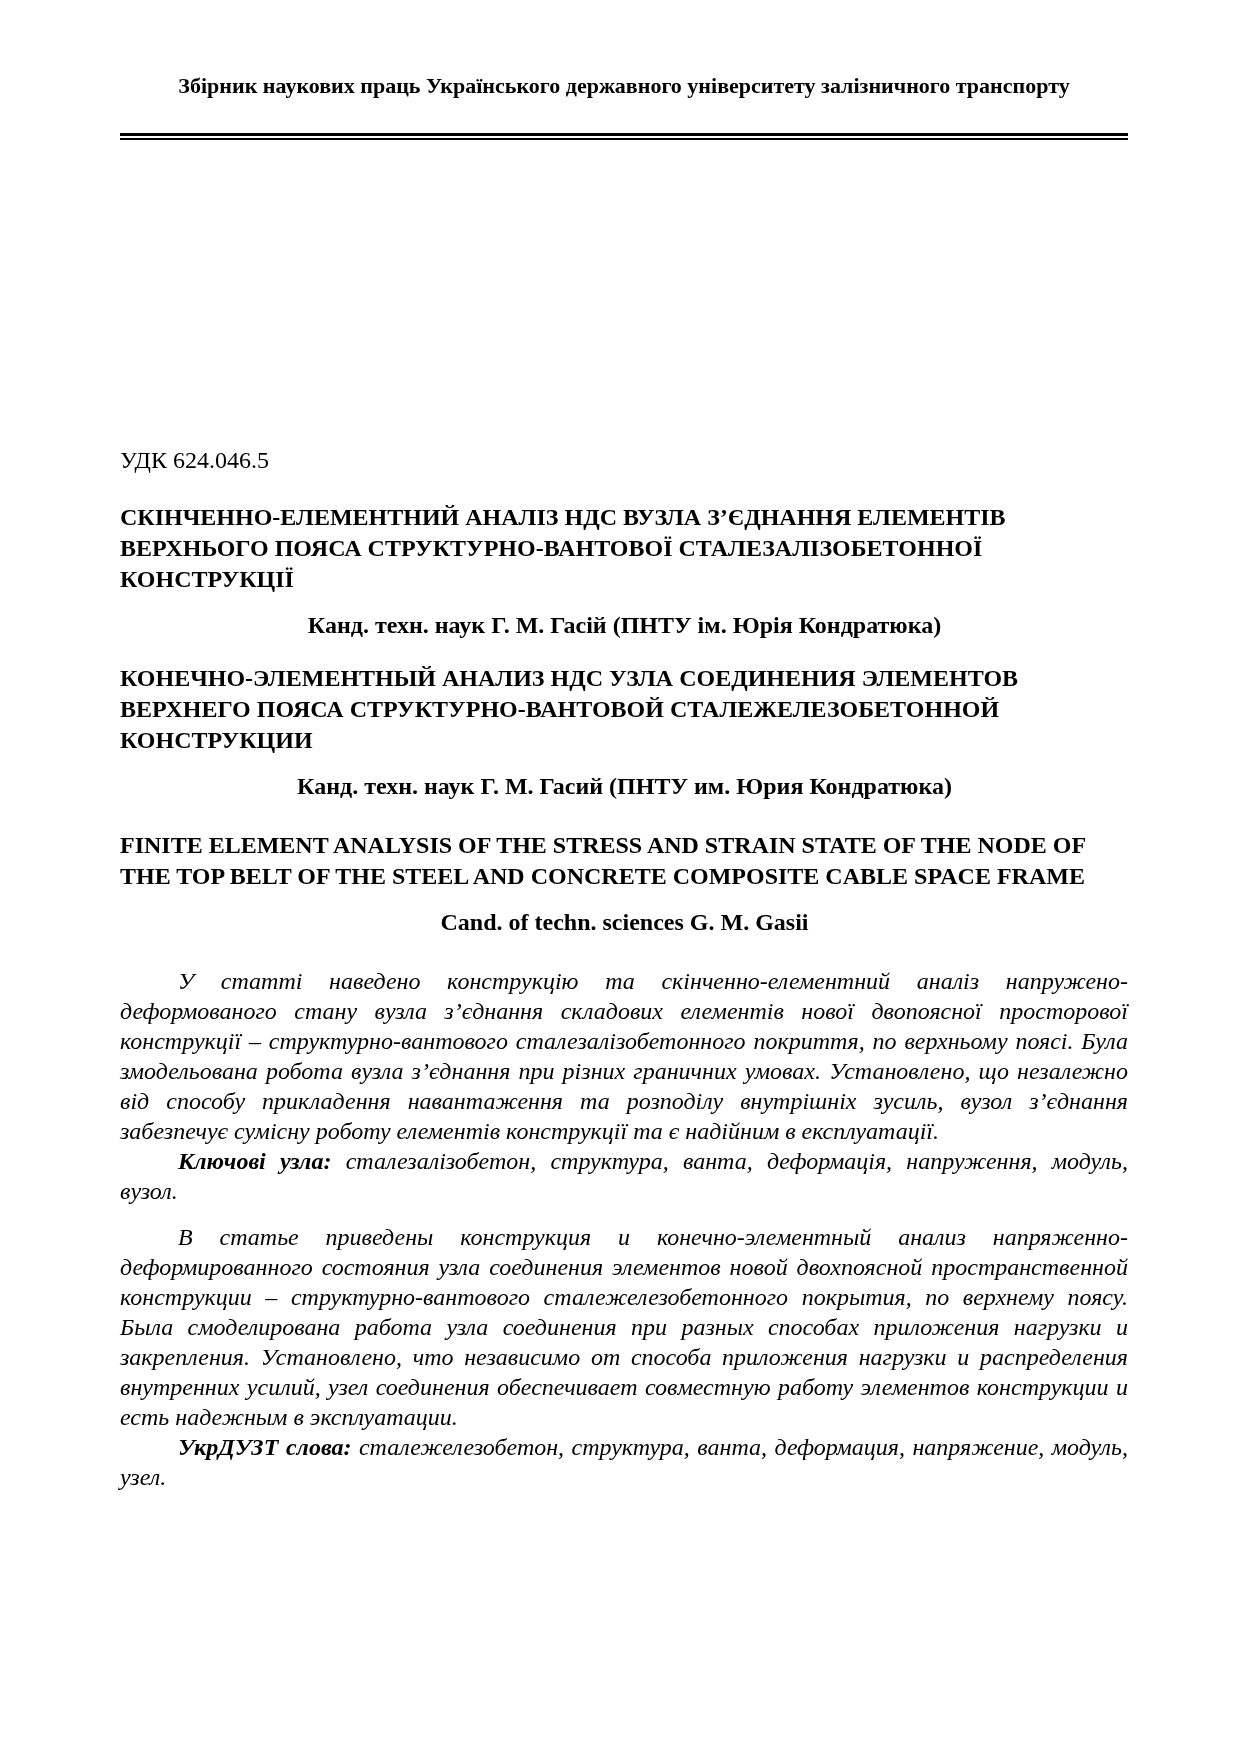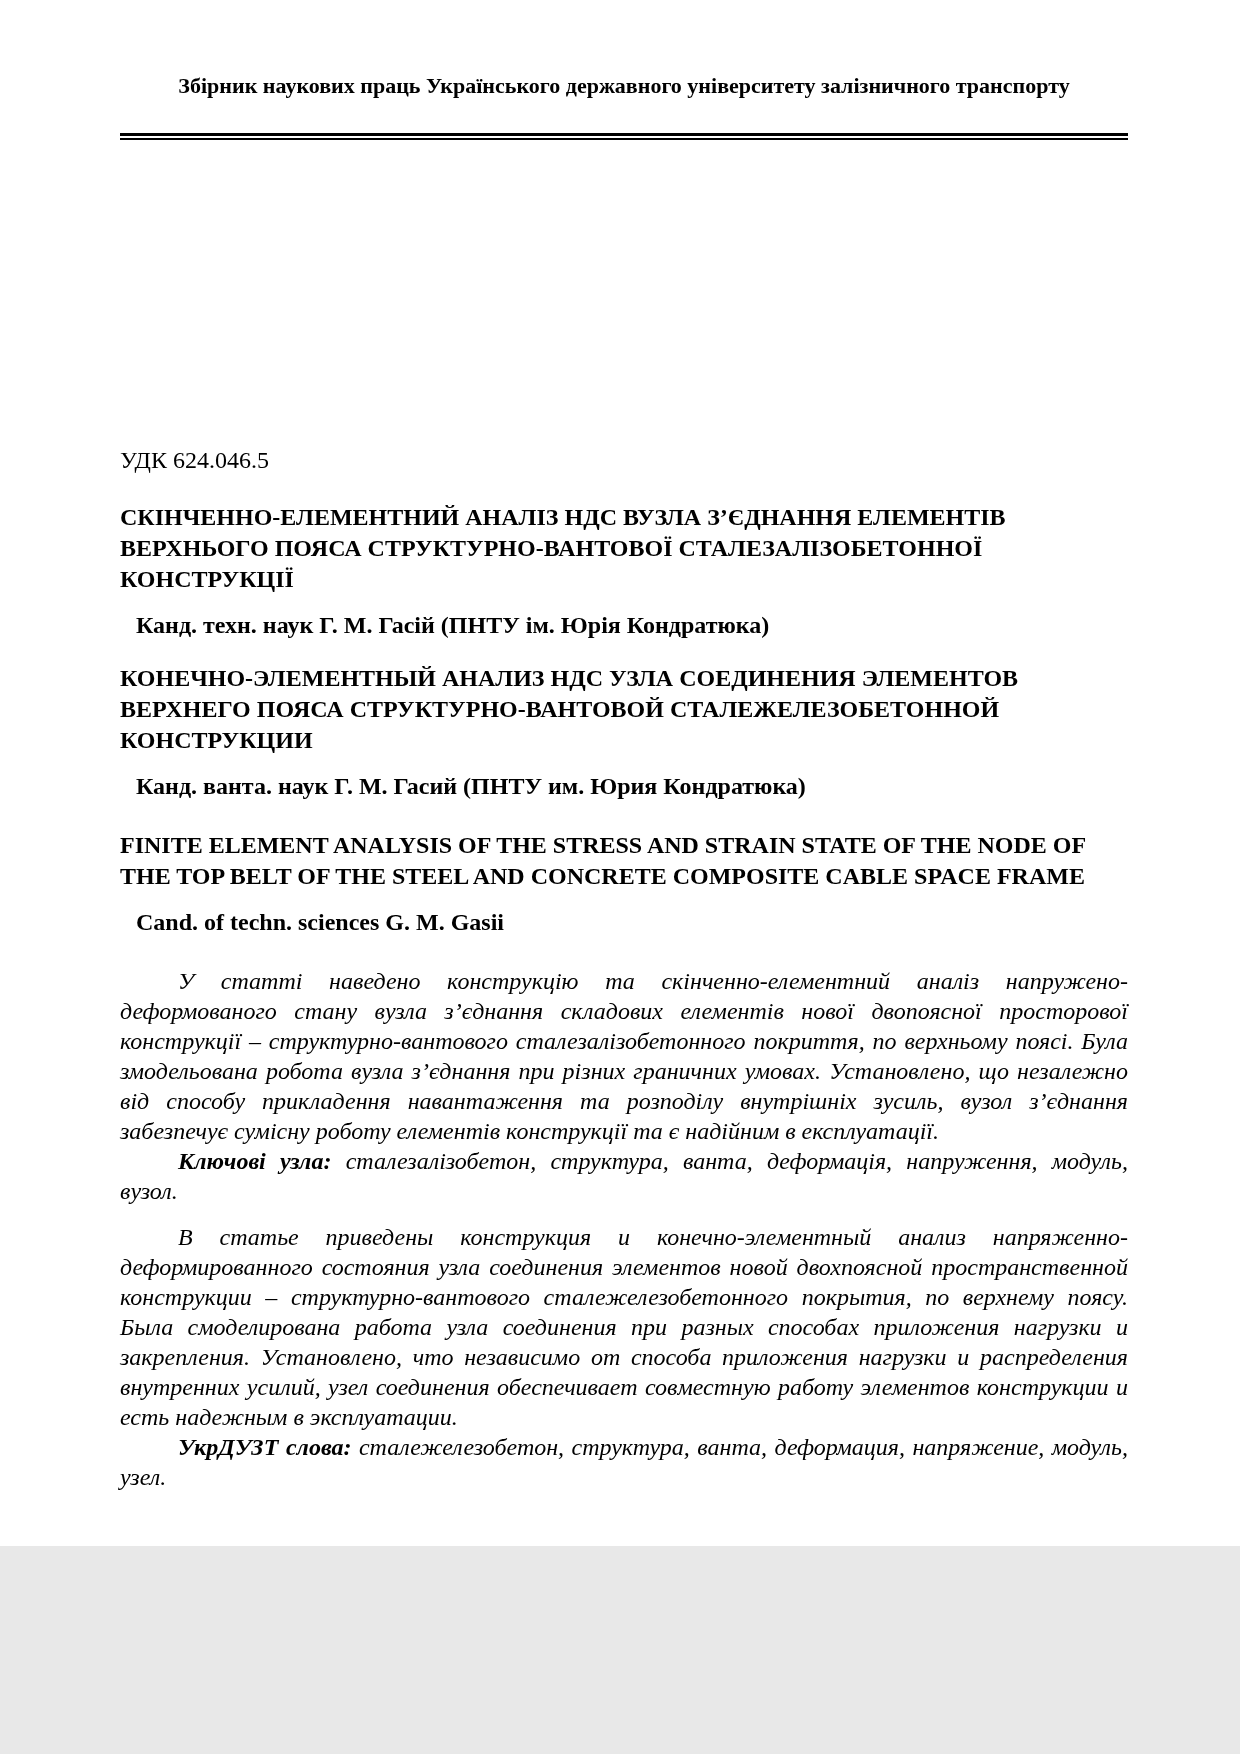--- a/index.html
+++ b/index.html
@@ -3,21 +3,21 @@
 <meta charset="utf-8">
 <style>
   html, body {
     margin: 0;
     padding: 0;
     background: #e8e8e8;
   }
   .page {
     position: relative;
     width: 1240px;
-    height: 1546px;
+    height: 1754px;
     margin: 0 auto;
     background: #ffffff;
     color: #000;
     font-family: "Liberation Serif", "DejaVu Serif", serif;
     overflow: hidden;
   }
   .content {
     position: absolute;
     left: 120px;
     top: 0;
@@ -45,24 +45,25 @@
   .title {
     margin: 26px 0 0 0;
     font-weight: bold;
     font-size: 24px;
     line-height: 31px;
     text-align: left;
   }
   .title.title-ru { margin-top: 22px; }
   .title.title-en { margin-top: 28px; }
   .author {
-    margin: 15px 0 0 16px;
+    margin: 15px 0 0 1px;
     font-weight: bold;
     font-size: 24px;
     line-height: 31px;
+    text-align: center;
   }
   .abstract {
     margin: 28px 0 0 0;
     font-style: italic;
     font-size: 24px;
     line-height: 30px;
     text-align: justify;
     text-indent: 58px;
   }
   .abstract.abstract-ru { margin-top: 16px; }
@@ -113,21 +114,21 @@
     <div class="header-rule"></div>
 
     <p class="udk">УДК 624.046.5</p>
 
     <h1 class="title title-ua">СКІНЧЕННО-ЕЛЕМЕНТНИЙ АНАЛІЗ НДС ВУЗЛА З’ЄДНАННЯ ЕЛЕМЕНТІВ ВЕРХНЬОГО ПОЯСА СТРУКТУРНО-ВАНТОВОЇ СТАЛЕЗАЛІЗОБЕТОННОЇ КОНСТРУКЦІЇ</h1>
 
     <p class="author">Канд. техн. наук Г. М. Гасій (ПНТУ ім. Юрія Кондратюка)</p>
 
     <h2 class="title title-ru">КОНЕЧНО-ЭЛЕМЕНТНЫЙ АНАЛИЗ НДС УЗЛА СОЕДИНЕНИЯ ЭЛЕМЕНТОВ ВЕРХНЕГО ПОЯСА СТРУКТУРНО-ВАНТОВОЙ СТАЛЕЖЕЛЕЗОБЕТОННОЙ КОНСТРУКЦИИ</h2>
 
-    <p class="author">Канд. ванта. наук Г. М. Гасий (ПНТУ им. Юрия Кондратюка)</p>
+    <p class="author">Канд. техн. наук Г. М. Гасий (ПНТУ им. Юрия Кондратюка)</p>
 
     <h2 class="title title-en">FINITE ELEMENT ANALYSIS OF THE STRESS AND STRAIN STATE OF THE NODE OF THE TOP BELT OF THE STEEL AND CONCRETE COMPOSITE CABLE SPACE FRAME</h2>
 
     <p class="author">Cand. of techn. sciences G. M. Gasii</p>
 
     <p class="abstract abstract-ua">У статті наведено конструкцію та скінченно-елементний аналіз напружено-деформованого стану вузла з’єднання складових елементів нової двопоясної просторової конструкції – структурно-вантового сталезалізобетонного покриття, по верхньому поясі. Була змодельована робота вузла з’єднання при різних граничних умовах. Установлено, що незалежно від способу прикладення навантаження та розподілу внутрішніх зусиль, вузол з’єднання забезпечує сумісну роботу елементів конструкції та є надійним в експлуатації.</p>
 
     <p class="keywords"><span class="kw-label">Ключові узла:</span> <span>сталезалізобетон, структура, ванта, деформація, напруження, модуль, вузол.</span></p>
 
     <p class="abstract abstract-ru">В статье приведены конструкция и конечно-элементный анализ напряженно-деформированного состояния узла соединения элементов новой двохпоясной пространственной конструкции – структурно-вантового сталежелезобетонного покрытия, по верхнему поясу. Была смоделирована работа узла соединения при разных способах приложения нагрузки и закрепления. Установлено, что независимо от способа приложения нагрузки и распределения внутренних усилий, узел соединения обеспечивает совместную работу элементов конструкции и есть надежным в эксплуатации.</p>

